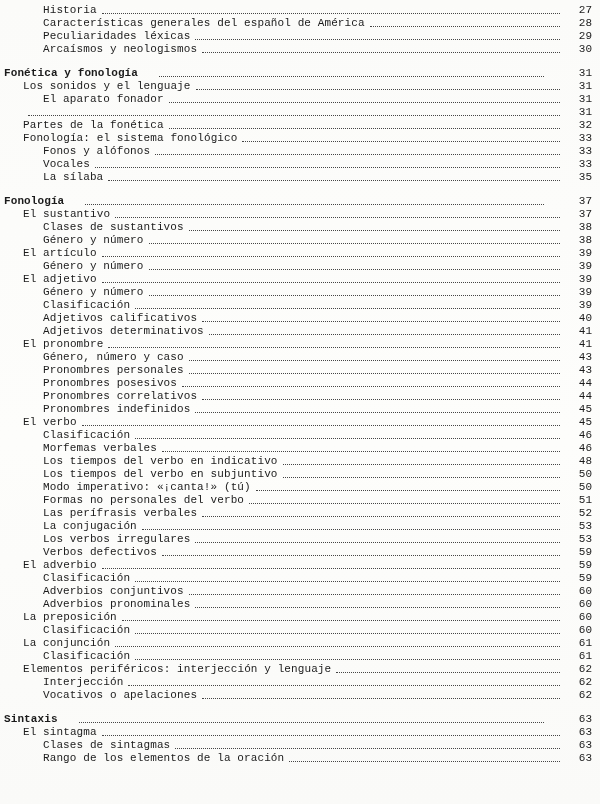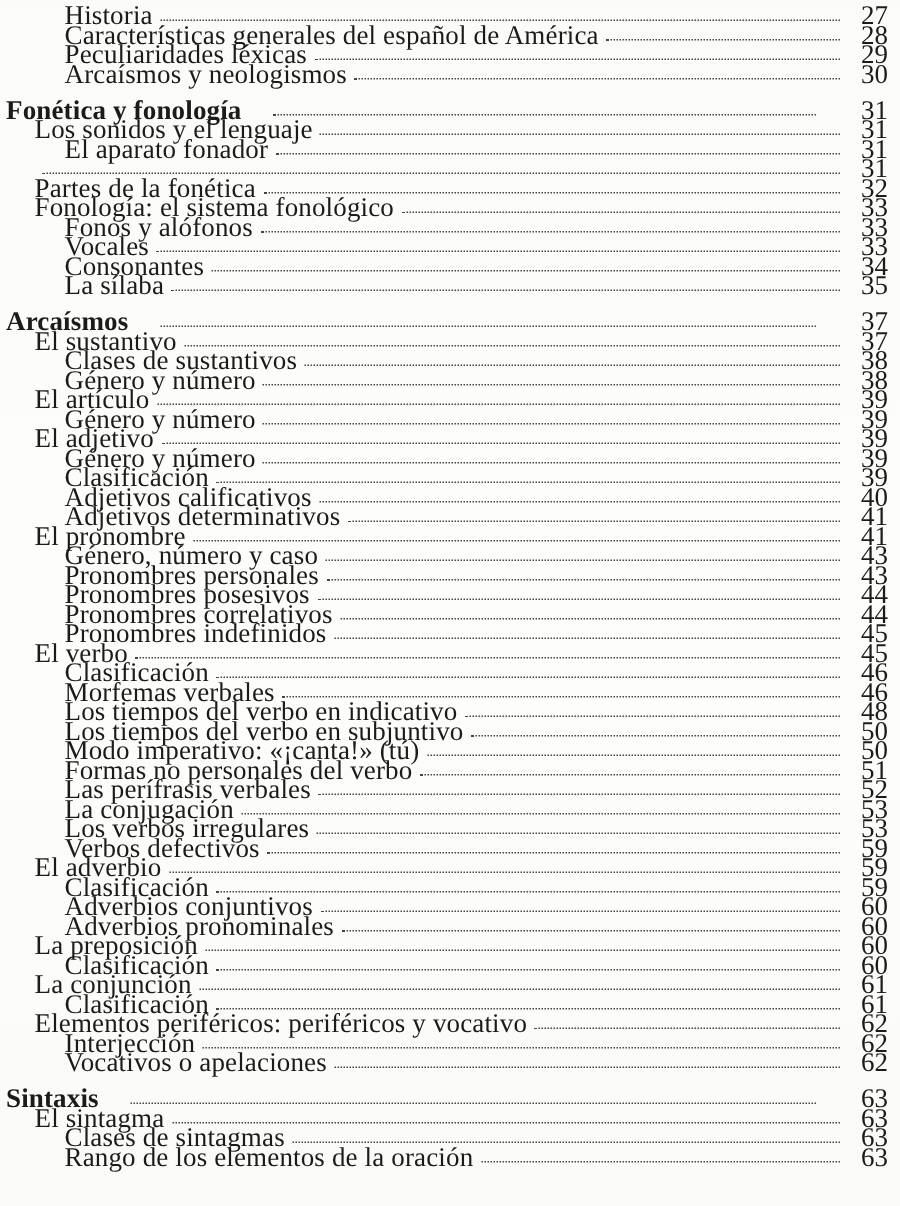--- a/index.html
+++ b/index.html
@@ -8,22 +8,22 @@
     background: #e9e9e7;
   }
   .page {
     position: relative;
     width: 600px;
     height: 804px;
     box-sizing: border-box;
     margin: 0;
     padding: 3px 8px 0 0;
     background: linear-gradient(180deg, #fbfbf9 0%, #fdfdfb 55%, #fafaf8 100%);
-    font-family: Liberation Serif, serif;
-    font-size: 18px;
+    font-family: Liberation Mono, monospace;
+    font-size: 11px;
     color: #1b1b1b;
     overflow: hidden;
   }
   .group + .group { margin-top: 11px; }
   .row {
     display: flex;
     align-items: flex-end;
     height: 13px;
     line-height: 12px;
   }
@@ -109,33 +109,28 @@
     <span class="label">Fonos y alófonos</span>
     <span class="leader"></span>
     <span class="pagenum">33</span>
   </div>
         <div class="row lvl2">
     <span class="label">Vocales</span>
     <span class="leader"></span>
     <span class="pagenum">33</span>
   </div>
         <div class="row lvl2">
-    <span class="label">Consonantes</span>
-    <span class="leader"></span>
-    <span class="pagenum">34</span>
-  </div>
-        <div class="row lvl2">
     <span class="label">La sílaba</span>
     <span class="leader"></span>
     <span class="pagenum">35</span>
   </div>
       </div>
       <div class="group">
         <div class="row lvl0 bold">
-    <span class="label">Arcaísmos</span>
+    <span class="label">Fonología</span>
     <span class="leader"></span>
     <span class="pagenum">37</span>
   </div>
         <div class="row lvl1">
     <span class="label">El sustantivo</span>
     <span class="leader"></span>
     <span class="pagenum">37</span>
   </div>
         <div class="row lvl2">
     <span class="label">Clases de sustantivos</span>
@@ -301,21 +296,21 @@
     <span class="label">La conjunción</span>
     <span class="leader"></span>
     <span class="pagenum">61</span>
   </div>
         <div class="row lvl2">
     <span class="label">Clasificación</span>
     <span class="leader"></span>
     <span class="pagenum">61</span>
   </div>
         <div class="row lvl1">
-    <span class="label">Elementos periféricos: periféricos y vocativo</span>
+    <span class="label">Elementos periféricos: interjección y lenguaje</span>
     <span class="leader"></span>
     <span class="pagenum">62</span>
   </div>
         <div class="row lvl2">
     <span class="label">Interjección</span>
     <span class="leader"></span>
     <span class="pagenum">62</span>
   </div>
         <div class="row lvl2">
     <span class="label">Vocativos o apelaciones</span>

